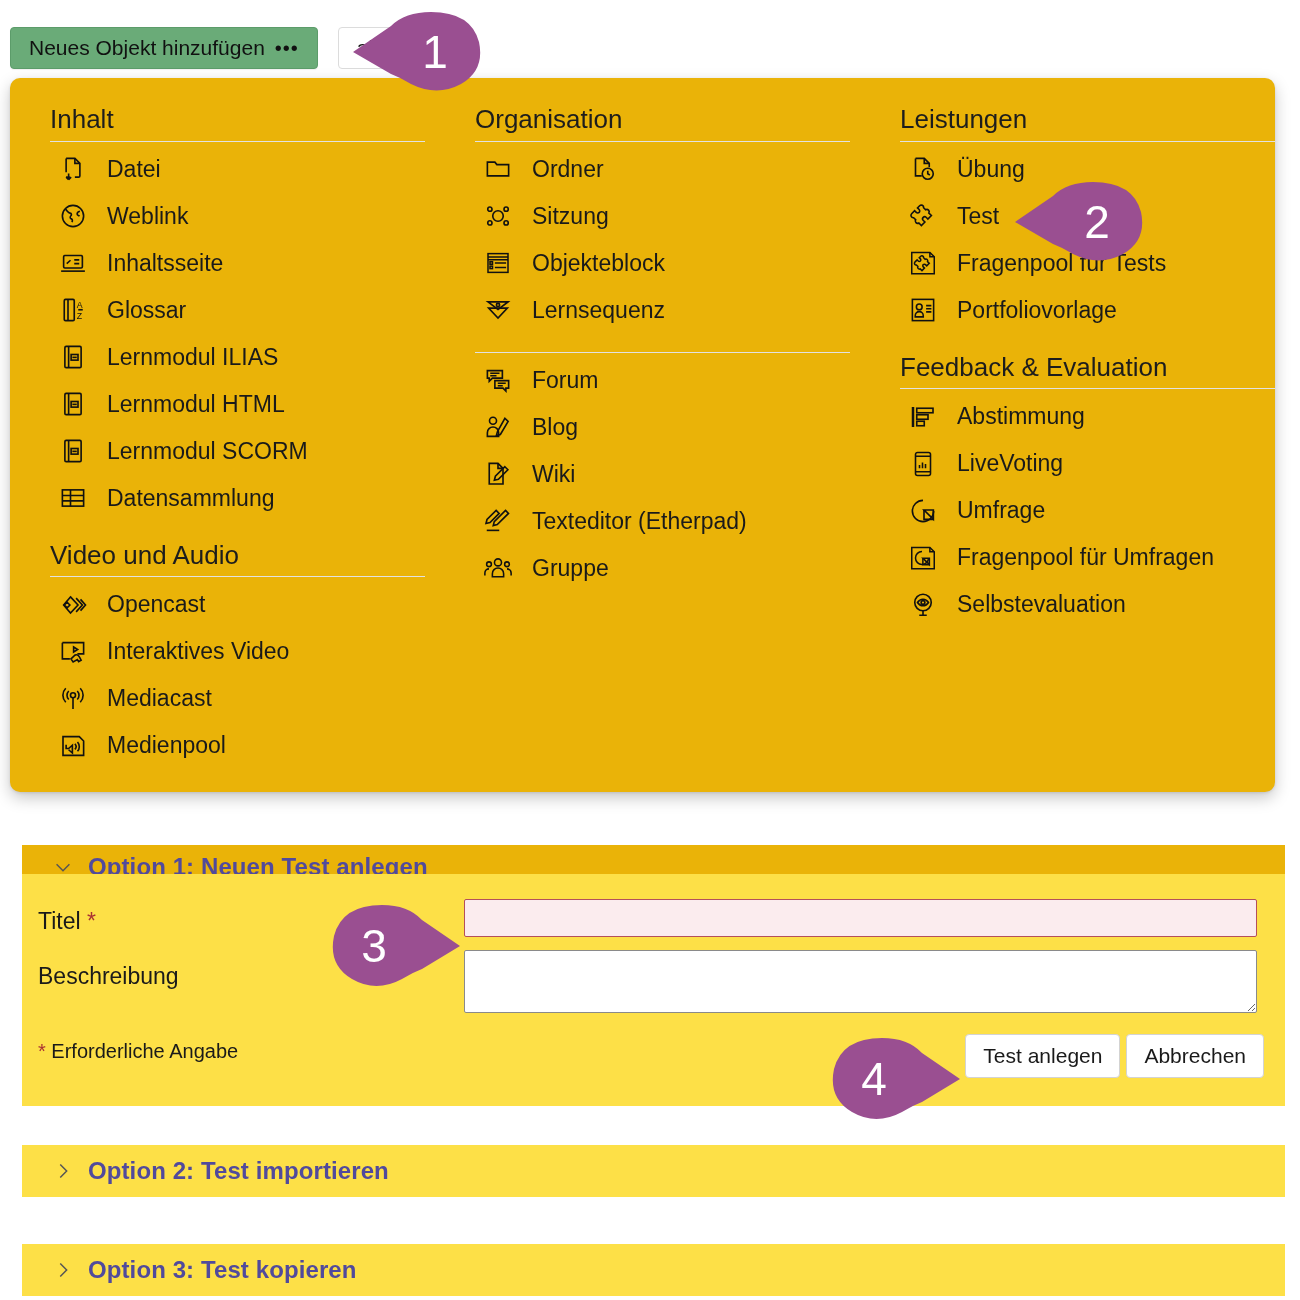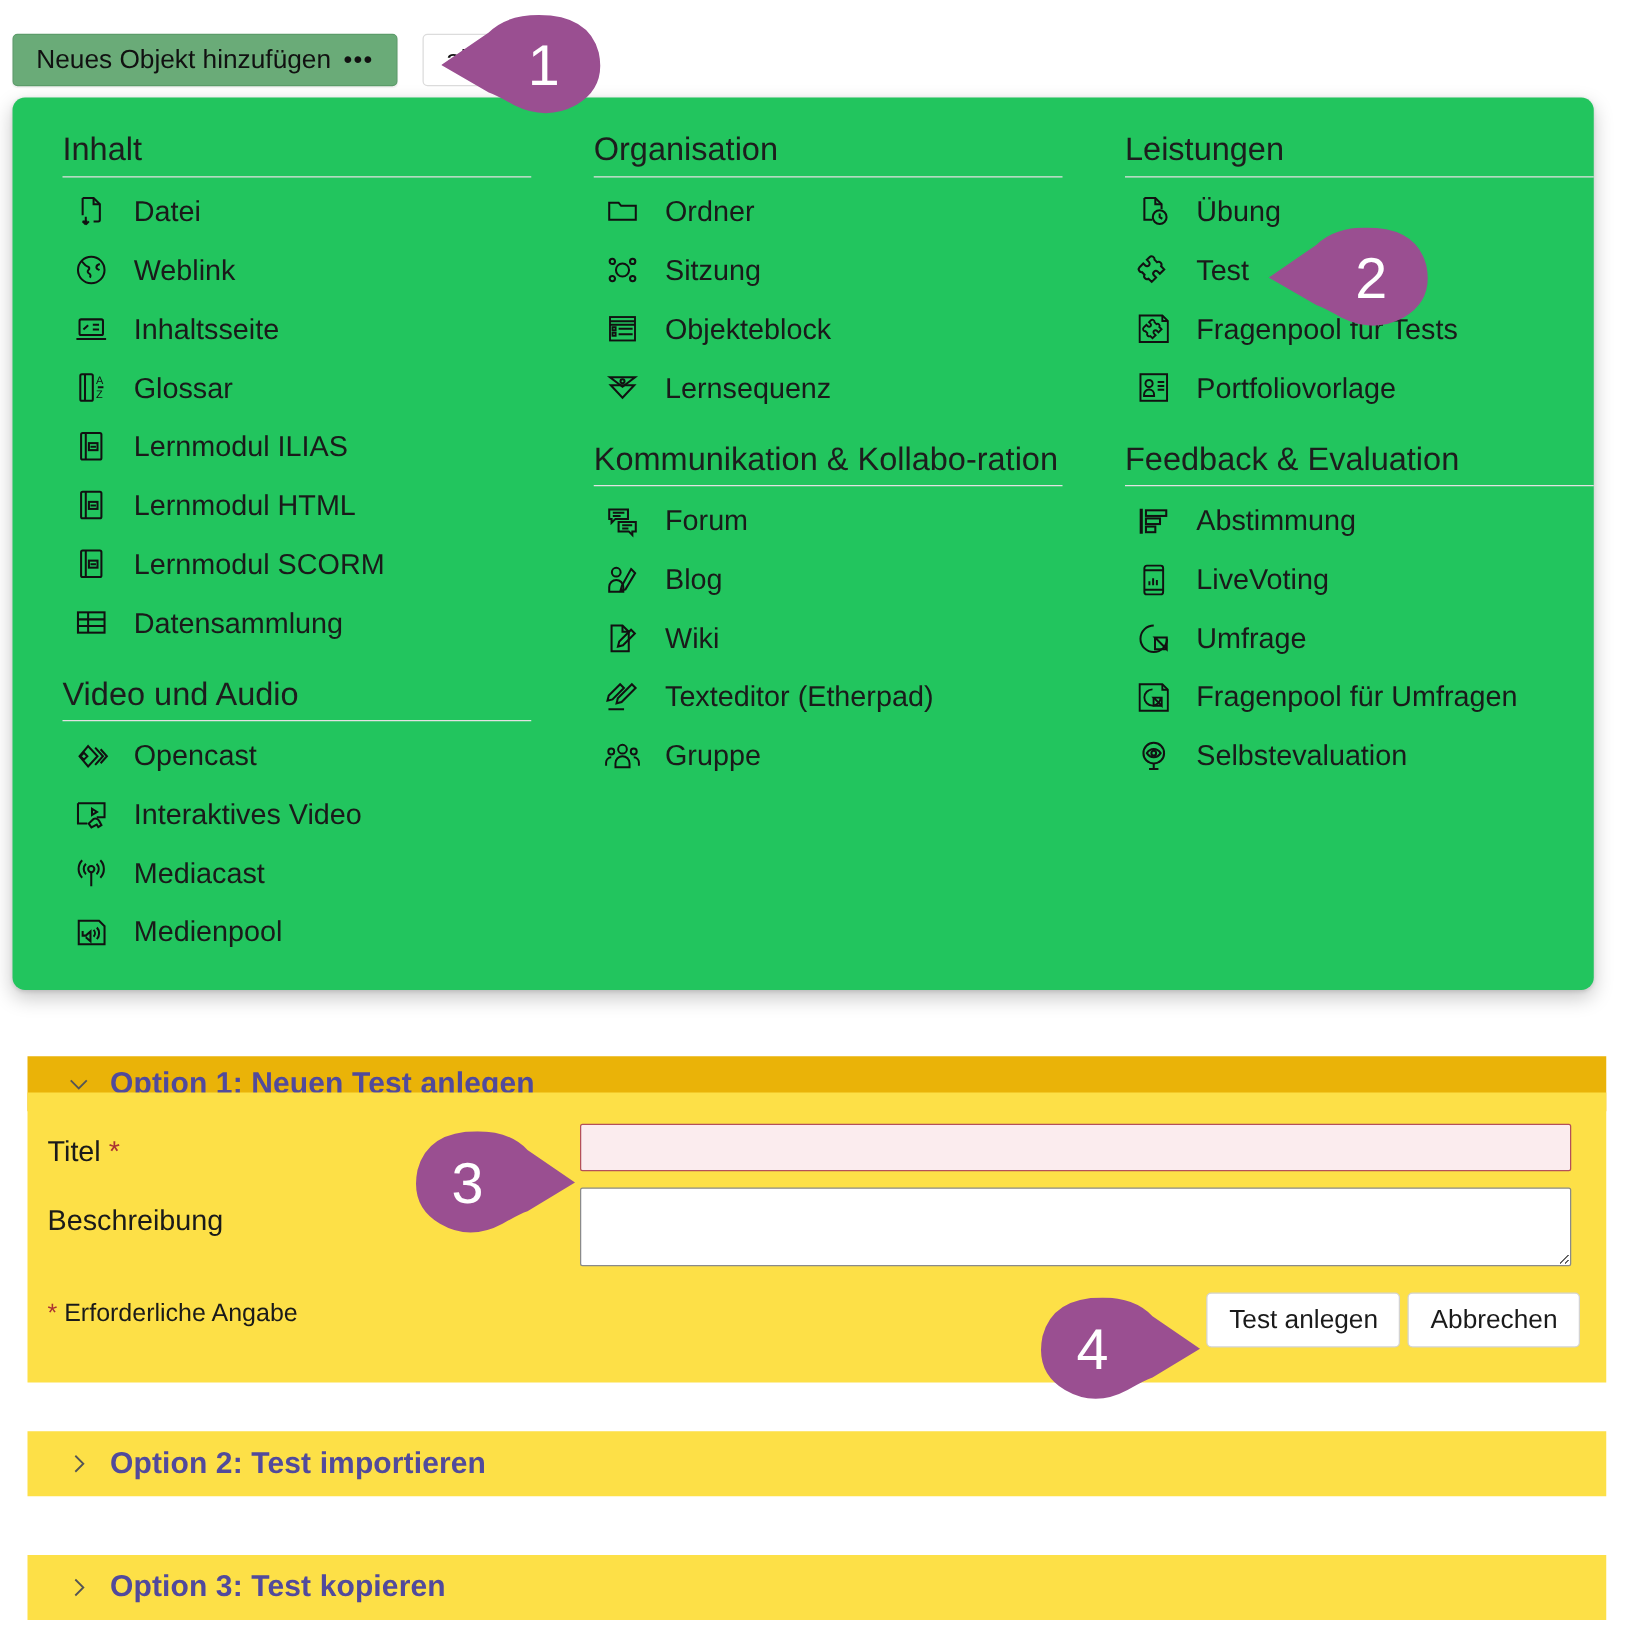--- a/index.html
+++ b/index.html
@@ -23,21 +23,21 @@
   }
   .btn-green .dots{letter-spacing:1px;margin-left:10px;font-size:20px;}
   .btn-plain{
     background:#fff;border:1px solid #dcdcdc;border-radius:4px;
     color:#111;font-size:21px;padding:0 18px;display:flex;align-items:center;white-space:nowrap;
   }
 
   
   .panel{
     position:absolute;left:10px;top:78px;width:1265px;height:714px;
-    background:#22c55e;border-radius:10px;
+    background:#eab308;border-radius:10px;
     box-shadow:0 6px 16px rgba(0,0,0,.22), 0 1px 3px rgba(0,0,0,.10);
   }
   .cols{position:absolute;left:0;top:0;right:0;bottom:0;}
   .col{position:absolute;top:26px;}
   .col-1{left:40px;width:375px;}
   .col-2{left:465px;width:375px;}
   .col-3{left:890px;width:375px;}
 
   .grp-title{
     font-size:26px;color:#1d1d1d;font-weight:400;line-height:1.18;
@@ -331,21 +331,20 @@
                   <path d="M4 5.5h16l-8 6z"></path>
                   <path d="M4.5 10.5h15l-7.5 8z"></path>
                   <circle cx="12" cy="8" r="1.3"></circle>
                 </svg>
               </span>
             <span>Lernsequenz</span>
           </div>
         </div>
 
         <div class="grp">
-          <div class="grp-title">Kommunikation &amp; Kollabo-ration</div>
           <div class="grp-rule"></div>
 
           <div class="item">
             <span class="ico">
                 <svg viewBox="0 0 24 24" fill="none" stroke="#111" stroke-width="1.3">
                   <path d="M3.5 4.5h12v6h-8l-2.5 2.5v-2.5h-1.5z"></path>
                   <path d="M5.8 6.6h7.4M5.8 8.6h5"></path>
                   <path d="M9.5 12.5h11v6h-2.2v2.3l-2.3-2.3H9.5z"></path>
                   <path d="M11.8 14.6h6.4M11.8 16.6h4"></path>
                 </svg>

